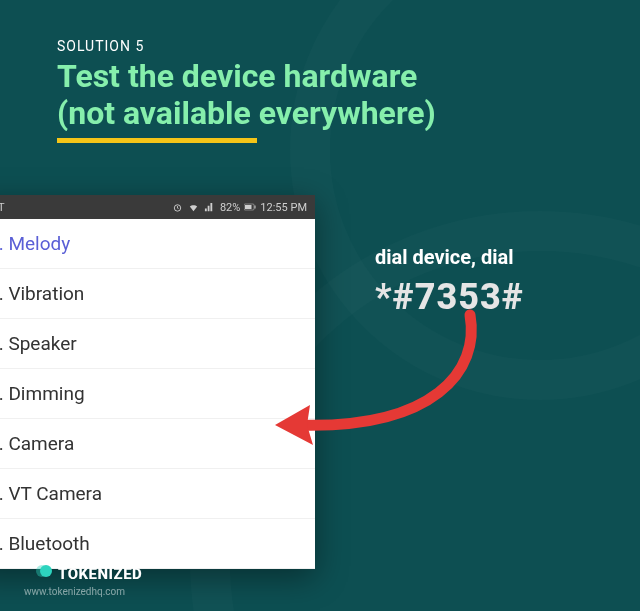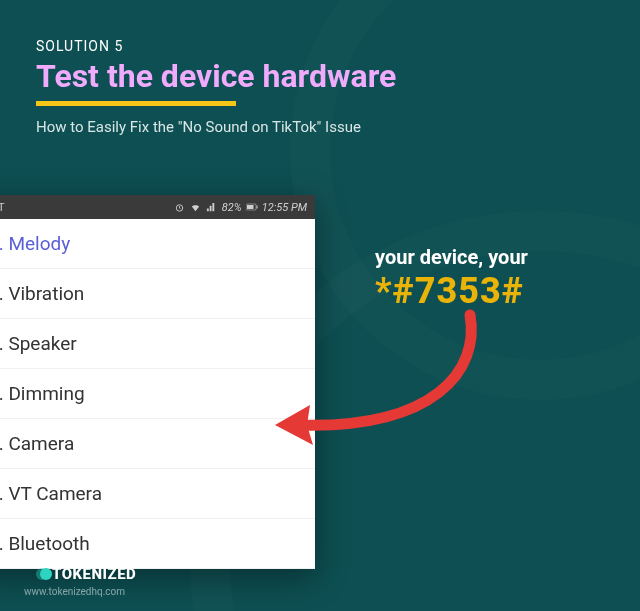--- a/index.html
+++ b/index.html
@@ -12,32 +12,32 @@
       overflow: hidden;
     }
     .bg-deco {
       position: absolute;
       border: 40px solid rgba(255,255,255,0.02);
       border-radius: 50%;
     }
     .bg-deco-1 { width: 500px; height: 500px; right: -150px; top: -100px; }
     .bg-deco-2 { width: 700px; height: 700px; right: -250px; bottom: -300px; }
     .header {
-      padding: 38px 40px 0 36px;
+      padding: 38px 40px 0 57px;
       position: relative;
       z-index: 2;
     }
     .eyebrow {
       color: #ffffff;
       font-size: 14px;
       letter-spacing: 1px;
       font-weight: 400;
     }
     .title {
-      color: #f0abfc;
+      color: #86efac;
       font-size: 32px;
       font-weight: 700;
       line-height: 1.15;
       margin-top: 4px;
     }
     .underline {
       width: 200px;
       height: 5px;
       background: #f5c518;
       margin-top: 6px;
@@ -59,21 +59,21 @@
     .status-bar {
       height: 24px;
       background: #3a3a3a;
       color: #cfcfcf;
       display: flex;
       align-items: center;
       padding: 0 8px;
       font-size: 11px;
       justify-content: space-between;
     }
-    .status-right { display: flex; align-items: center; gap: 4px; font-style: italic; }
+    .status-right { display: flex; align-items: center; gap: 4px; }
     .status-icon { width: 12px; height: 12px; display:inline-flex; align-items:center; justify-content:center; }
     .menu-list { list-style: none; }
     .menu-item {
       padding: 13px 18px;
       font-size: 19px;
       color: #333;
       border-bottom: 1px solid #f0f0f0;
       font-weight: 400;
     }
     .menu-item.selected { color: #5a5fd6; }
@@ -84,41 +84,42 @@
       width: 230px;
       z-index: 4;
     }
     .callout-text {
       color: #ffffff;
       font-size: 20px;
       font-weight: 700;
       line-height: 1.25;
     }
     .callout-code {
-      color: #eab308;
+      color: #e5e5e5;
       font-size: 36px;
       font-weight: 800;
+      margin-top: 6px;
       letter-spacing: 1px;
     }
     .arrow {
       position: absolute;
       right: 135px;
       top: 300px;
       width: 250px;
       height: 160px;
       z-index: 5;
       pointer-events: none;
     }
     .footer {
       position: absolute;
       left: 40px;
       bottom: 28px;
       z-index: 6;
       display: flex;
-      align-items: center;
+      gap: 6px;
     }
     .footer-dot {
       width: 12px; height: 12px; border-radius: 50%;
       background: #2dd4bf;
       box-shadow: -4px 0 0 rgba(45,212,191,0.4);
     }
     .footer-brand {
       color: #ffffff;
       font-weight: 800;
       font-size: 15px;
@@ -136,23 +137,23 @@
 </head>
 <body>
 
 <div class="bg-deco bg-deco-1"></div>
 <div class="bg-deco bg-deco-2"></div>
 
 <div class="header">
   <div class="eyebrow">SOLUTION 5</div>
   <div class="title">
     <span>Test the device hardware</span><br>
+    <span>(not available everywhere)</span>
   </div>
   <div class="underline"></div>
-  <div class="subtitle">How to Easily Fix the "No Sound on TikTok" Issue</div>
 </div>
 
 <div class="phone">
   <div class="status-bar">
     <span>AT&amp;T</span>
     <span class="status-right">
       <span class="status-icon">
         <svg viewBox="0 0 24 24" width="11" height="11" fill="#cfcfcf">
             <circle cx="12" cy="13" r="7" stroke="#cfcfcf" stroke-width="2" fill="none"></circle>
             <path d="M12 9v4l2 2" stroke="#cfcfcf" stroke-width="2" fill="none"></path>
@@ -186,21 +187,21 @@
     <li class="menu-item">4. Dimming</li>
     <li class="menu-item">5. Camera</li>
     <li class="menu-item">6. VT Camera</li>
     <li class="menu-item">7. Bluetooth</li>
   </ul>
 </div>
 
 <div class="callout">
   <div class="callout-text">
     <br>
-    <span>your device, your</span>
+    <span>dial device, dial</span>
   </div>
   <div class="callout-code">*#7353#</div>
 </div>
 
 <svg class="arrow" viewBox="0 0 250 160">
   <path d="M 215 15 C 225 70, 180 130, 40 125" stroke="#e53935" stroke-width="11" fill="none" stroke-linecap="round"></path>
   <path d="M 20 125 L 55 105 L 52 125 L 58 145 Z" fill="#e53935"></path>
 </svg>
 
 <div class="footer">

